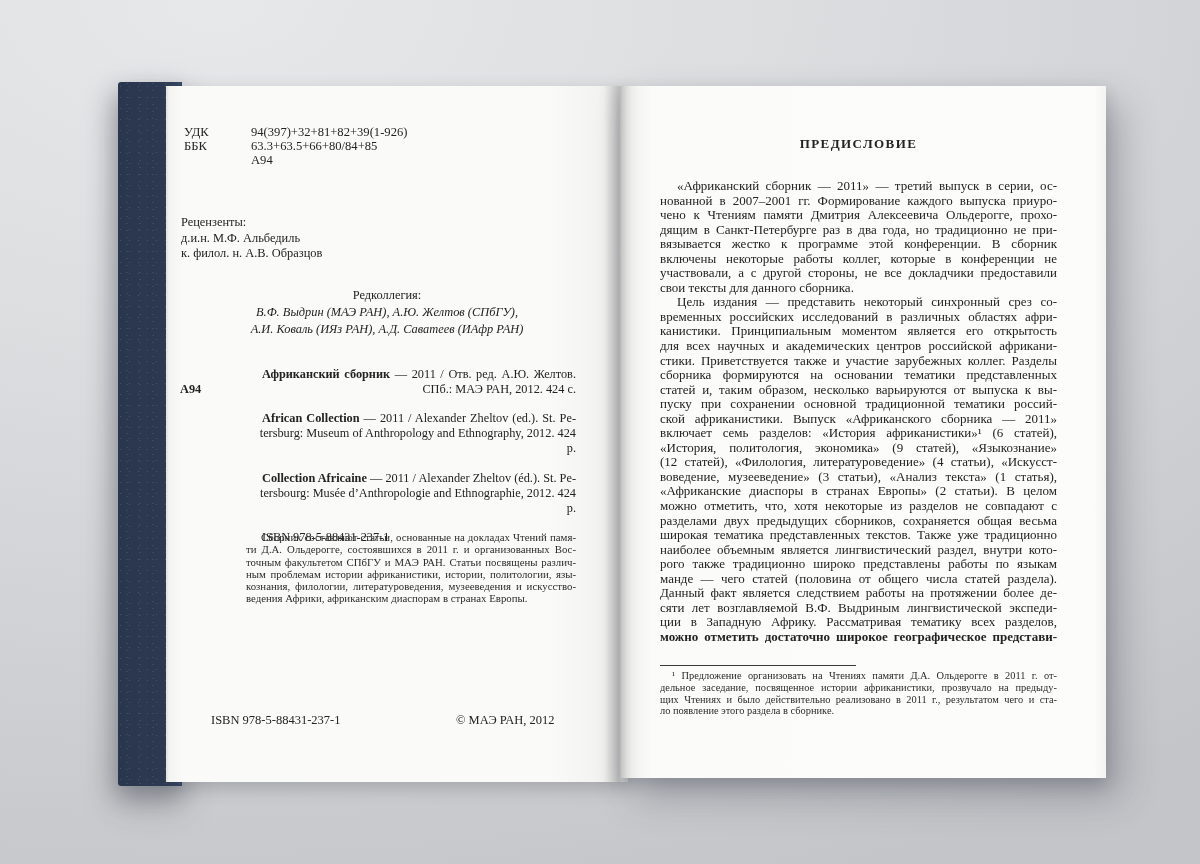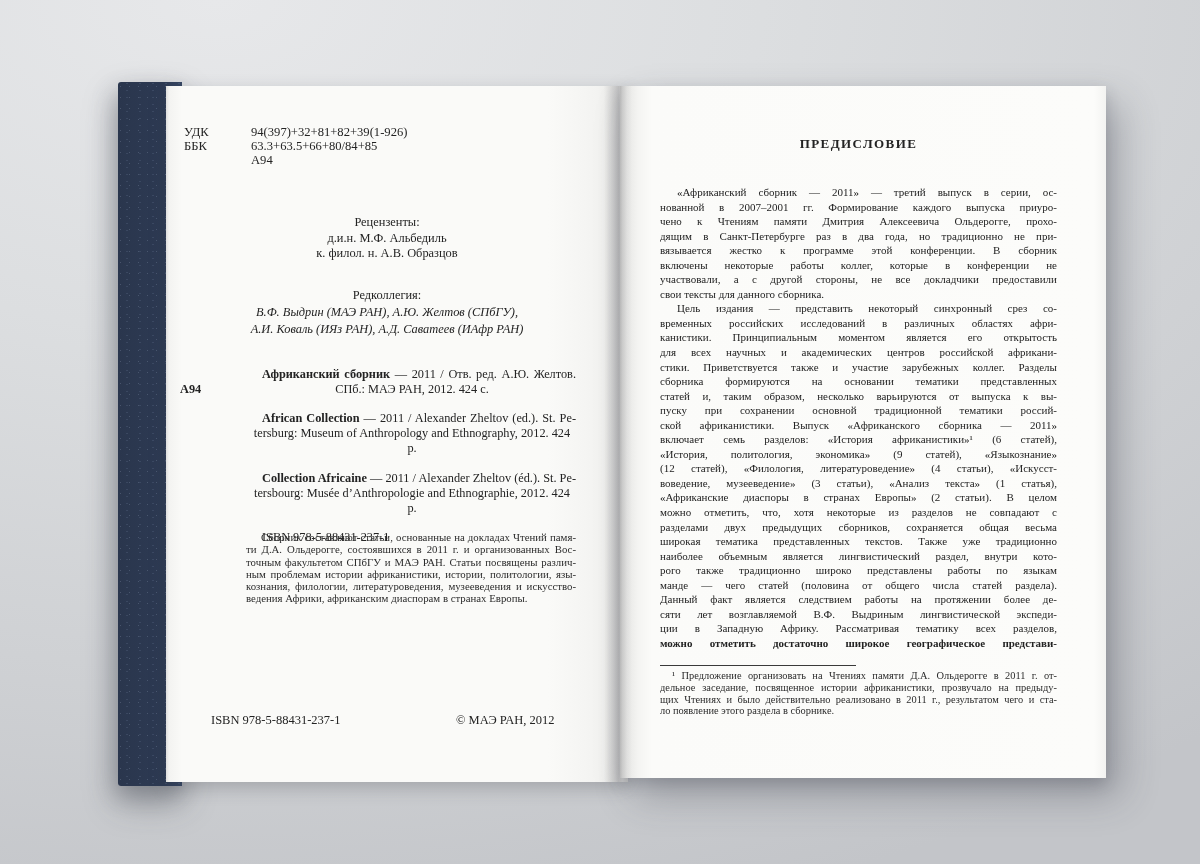--- a/index.html
+++ b/index.html
@@ -41,38 +41,38 @@
       #fcfcfa calc(100% - 12px),#f3f3f1 100%);
     box-shadow:14px 18px 36px rgba(55,60,72,.32), 0 6px 14px rgba(55,60,72,.22);
   }
   .crease{
     position:absolute;left:486px;top:6px;width:28px;height:696px;z-index:3;pointer-events:none;
     background:linear-gradient(to right, rgba(60,60,70,0) 0%, rgba(60,60,70,.20) 52%, rgba(90,90,100,.10) 66%, rgba(60,60,70,0) 100%);
   }
   
   .codes{position:absolute;left:18px;top:39px;font-size:12.6px;line-height:14px;}
   .codes .lbl{display:inline-block;width:67px;}
-  .reviewers{position:absolute;left:15px;top:129px;width:412px;text-align:center;font-size:12.4px;line-height:15.5px;}
+  .reviewers{position:absolute;left:15px;top:129px;width:412px;text-align:left;font-size:12.4px;line-height:15.5px;}
   .editorial{position:absolute;left:15px;top:201px;width:412px;text-align:center;font-size:12.4px;line-height:17px;}
   .editorial .cline{font-style:italic;}
   .catalog{position:absolute;left:82px;top:281px;width:328px;font-size:12.3px;line-height:15px;}
   .cat-index{position:absolute;left:-68px;top:15px;font-weight:bold;}
   .cat-entry{margin:0 0 14px 0;}
   .cat-entry.en{margin-bottom:15px;}
   .cat-l1{text-align:justify;text-align-last:justify;text-indent:14px;}
-  .cat-l2{text-align:center;}
+  .cat-l2{text-align:right;}
   .cat-isbn{text-indent:14px;}
   .annotation{position:absolute;left:80px;top:445px;width:330px;font-size:10.8px;line-height:12.3px;color:#2c2c2c;}
   .annotation .jline.para-first{text-indent:15px;}
   .lfooter{position:absolute;left:0;top:627px;width:462px;font-size:12.5px;}
   .lfooter .isbn{position:absolute;left:45px;}
   .lfooter .copy{position:absolute;left:290px;}
   
   .preface-title{position:absolute;left:40px;top:50px;width:397px;text-align:center;font-weight:bold;font-size:13px;letter-spacing:1.4px;}
-  .preface-body{position:absolute;left:40px;top:99px;width:397px;font-size:11px;line-height:14.55px;}
+  .preface-body{position:absolute;left:40px;top:93px;width:397px;font-size:13px;line-height:14.55px;}
   .jline{text-align:justify;text-align-last:justify;}
   .jline.para-last{text-align-last:left;}
   .keep-just .jline.para-last{text-align-last:justify;font-weight:bold;}
   .para .jline.para-first{text-indent:17px;}
   .footnote-rule{position:absolute;left:40px;top:579px;width:196px;border-top:1.5px solid #3a3a3a;}
   .footnote{position:absolute;left:40px;top:584px;width:397px;font-size:10.4px;line-height:11.75px;color:#2c2c2c;}
   .footnote .jline.para-first{text-indent:12px;}
 </style>
 </head>
 <body>

